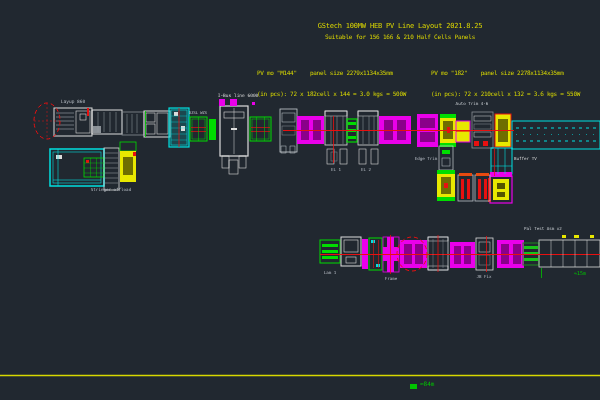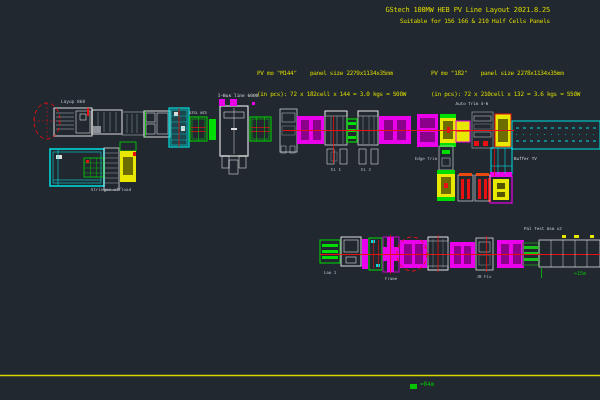--- a/index.html
+++ b/index.html
@@ -3,21 +3,21 @@
 <meta charset="utf-8">
 <style>
   html,body{margin:0;padding:0;}
   body{
     width:600px;height:400px;position:relative;overflow:hidden;
     background:#212830;
     font-family:"DejaVu Sans Mono","Liberation Mono",monospace;
   }
   .canvas{position:absolute;inset:0;}
   svg{position:absolute;left:0;top:0;}
-  .hdr{position:absolute;top:6px;left:250px;width:300px;text-align:right;z-index:3;}
+  .hdr{position:absolute;top:22px;left:250px;width:300px;text-align:center;z-index:3;}
   .t1{font-size:7px;color:#ddd800;letter-spacing:-0.2px;white-space:pre;}
   .t2{font-size:6px;color:#ddd800;letter-spacing:-0.2px;margin-top:3px;white-space:pre;}
   .ann{position:absolute;top:55px;font-size:6px;line-height:7px;color:#d8d800;
        letter-spacing:-0.3px;white-space:pre;z-index:3;}
   .annL{left:257px;}
   .annR{left:431px;}
   .footer-label{position:absolute;left:420px;top:380px;font-size:6px;color:#00c400;z-index:3;}
 </style>
 </head>
 <body>

